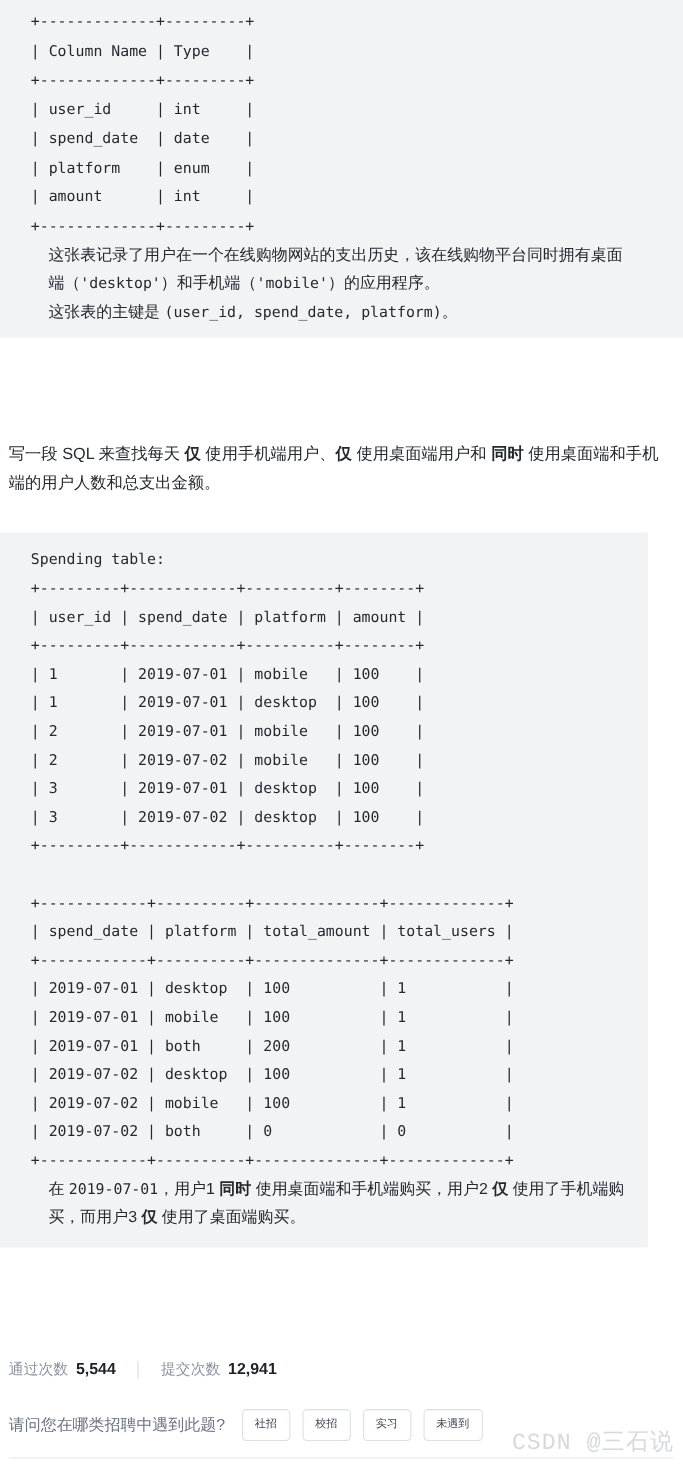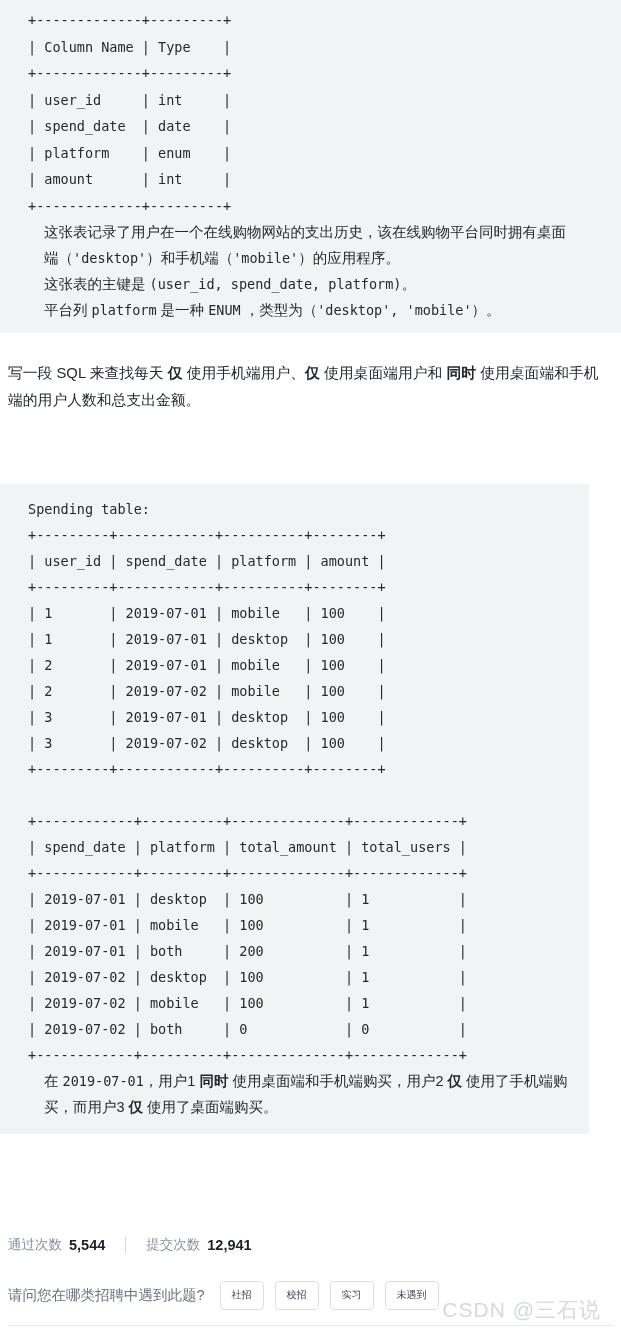--- a/index.html
+++ b/index.html
@@ -50,21 +50,21 @@
   }
 
   
   #block-schema { position: absolute; left: 0; top: -3px; width: 621px; }
   #block-schema pre { line-height: 26.5px; }
 
   
   #prompt-wrap {
     position: absolute;
     left: 0;
-    top: 360px;
+    top: 400px;
     width: 621px;
     padding: 0 8px 0 8px;
     box-sizing: border-box;
   }
   .para {
     font-size: 14.8px;
     line-height: 27px;
     color: #24292f;
     margin: 0;
   }
@@ -115,26 +115,27 @@
     padding: 4px 11px 5px 11px;
     margin-right: 11px;
     font-family: "Liberation Sans", "DejaVu Sans", sans-serif;
     cursor: pointer;
     line-height: 18px;
   }
 
   
   #watermark {
     position: absolute;
-    right: 20px;
+    right: 8px;
     top: 1296px;
     color: #d5d8de;
     font-size: 21px;
     letter-spacing: 1px;
     white-space: nowrap;
+    font-family: Liberation Mono, monospace;
   }
 
   
   #bottom-rule {
     position: absolute;
     left: 8px;
     top: 1325px;
     width: 605px;
     height: 1px;
     background: #e8eaee;
@@ -154,23 +155,20 @@
 +-------------+---------+</pre>
   <div class="cn">
     <div>
       <span>这张表记录了用户在一个在线购物网站的支出历史，该在线购物平台同时拥有桌面</span>
     </div>
     <div>
       <span>端（</span><span class="mono-inline">'desktop'</span><span>）和手机端（</span><span class="mono-inline">'mobile'</span><span>）的应用程序。</span>
     </div>
     <div>
       <span>这张表的主键是 </span><span class="mono-inline">(user_id, spend_date, platform)</span><span>。</span>
-    </div>
-    <div>
-      <span>平台列 </span><span class="mono-inline">platform</span><span> 是一种 </span><span class="mono-inline">ENUM</span><span> ，类型为（</span><span class="mono-inline">'desktop', 'mobile'</span><span>）。</span>
     </div>
   </div>
 </div>
 
 <div id="prompt-wrap">
   <p class="para"><span>写一段 SQL 来查找每天 </span><b>仅</b><span> 使用手机端用户、</span><b>仅</b><span> 使用桌面端用户和 </span><b>同时</b><span> 使用桌面端和手机端的用户人数和总支出金额。</span></p>
 </div>
 
 <div class="codeblock" id="block-example">
   <pre>Spending table:</pre>

